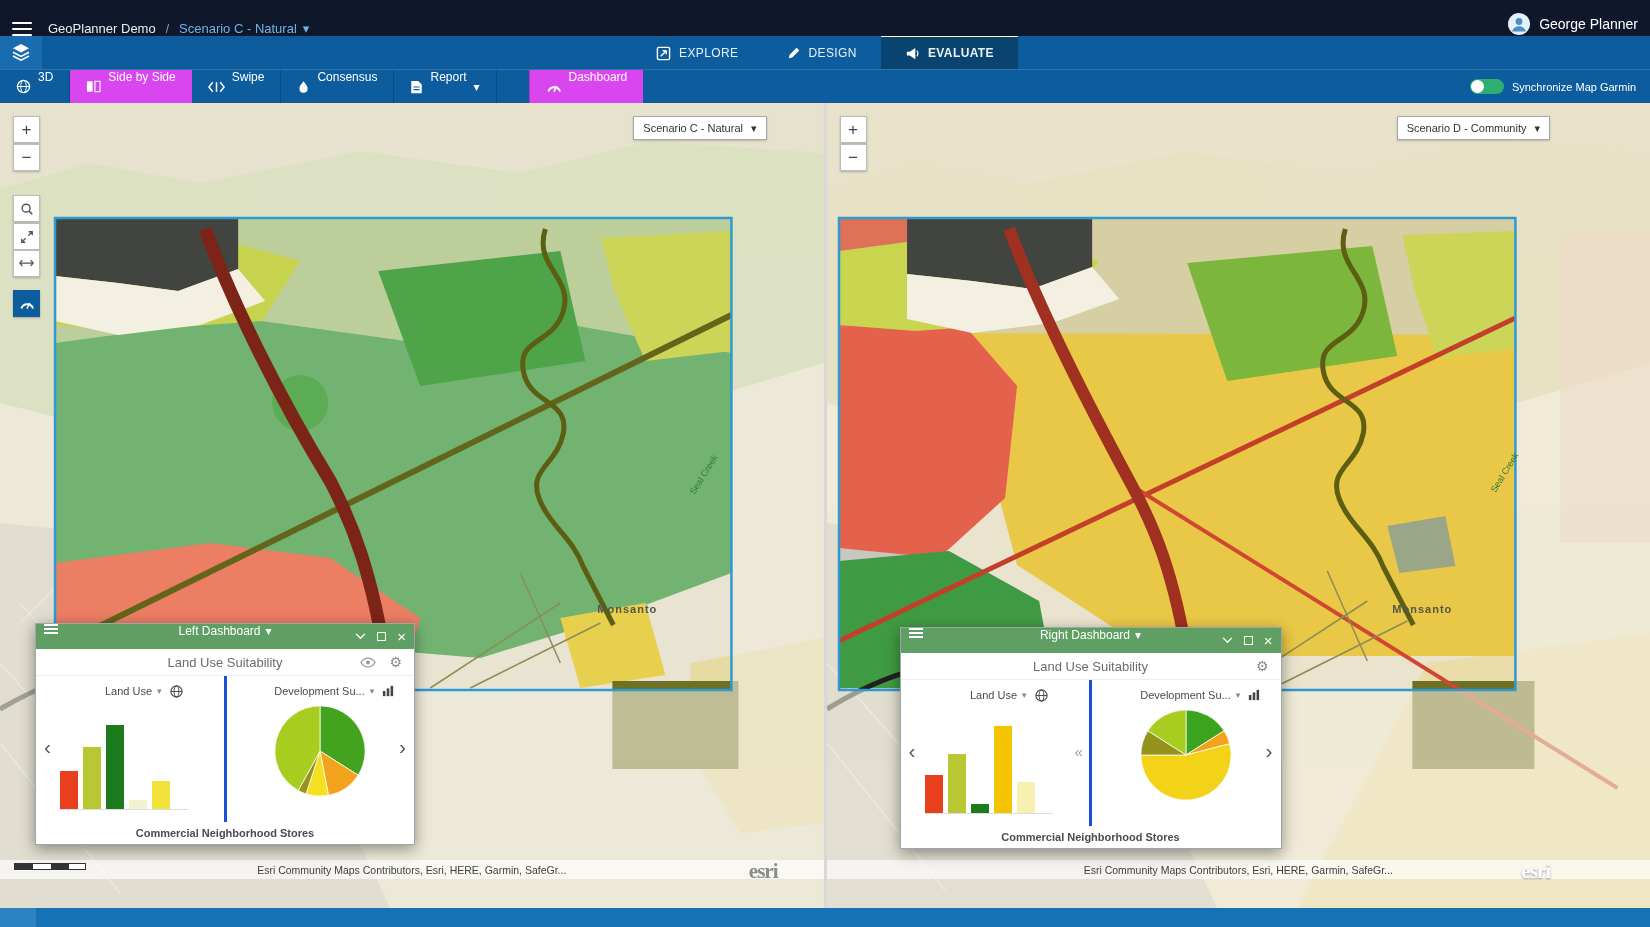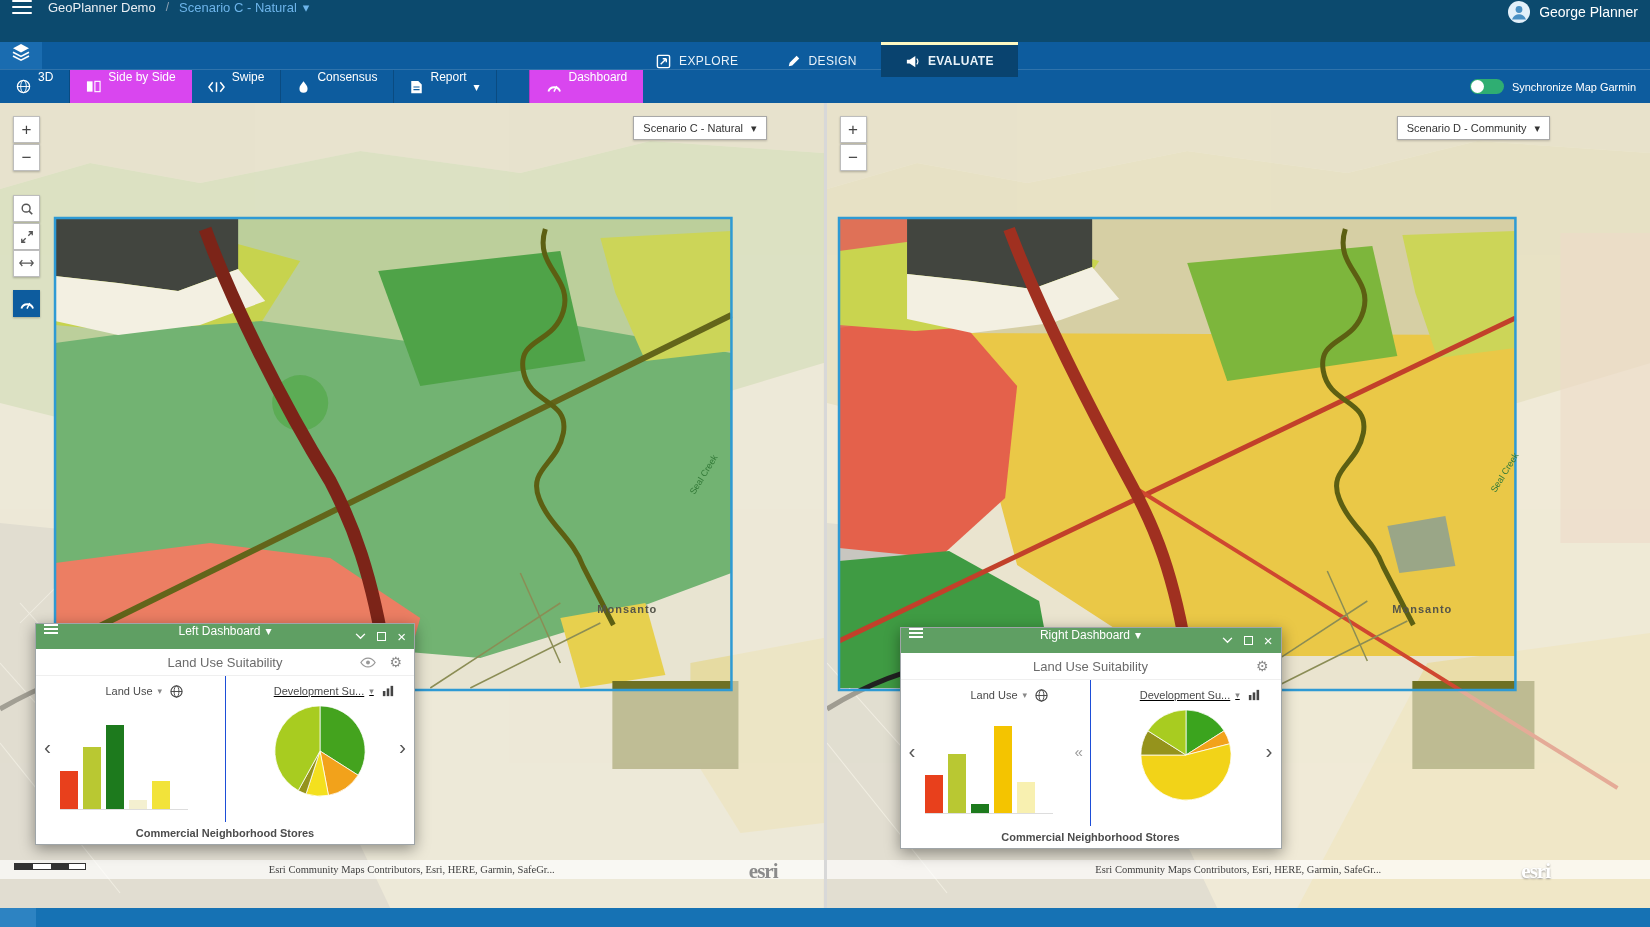--- a/index.html
+++ b/index.html
@@ -1,35 +1,35 @@
 <!DOCTYPE html>
 <html><head>
 <meta charset="utf-8">
 <style>
   * { margin:0; padding:0; box-sizing:border-box; }
   html,body { width:1650px; height:927px; overflow:hidden; background:#fff;
               font-family:"Liberation Sans", sans-serif; }
   body { position:relative; }
 
   
-  .topbar { position:absolute; top:0; left:0; right:0; height:42px; background:#0c4a6e;
-            display:flex; align-items:flex-start; padding:0 12px; z-index:50; }
+  .topbar { position:absolute; top:0; left:0; right:0; height:36px; background:#0f172a;
+            display:flex; align-items:flex-end; padding:0 12px; z-index:50; }
   .hamburger { width:20px; height:14px; display:flex; flex-direction:column; justify-content:space-between; cursor:pointer; }
   .hamburger span { display:block; height:2px; background:#fff; border-radius:1px; }
   .crumb-app { color:#e9eef3; font-size:13px; margin-left:16px; }
   .crumb-sep { color:#8fa3b5; font-size:12px; margin:0 10px; }
   .crumb-scn { color:#6db4ea; font-size:13px; display:flex; align-items:center; gap:6px; cursor:pointer; }
   .userbox { margin-left:auto; display:flex; align-items:center; gap:8px; cursor:pointer; }
   .userbox .name { color:#fff; font-size:14px; }
 
   
   .navbar { position:absolute; top:34px; left:0; right:0; height:35px; background:#0d5c9e; z-index:49; }
   .layers-btn { position:absolute; left:0; top:0; width:42px; height:100%; background:#1a6cb0;
                 display:flex; align-items:center; justify-content:center; cursor:pointer; }
-  .tabs { position:absolute; left:50%; transform:translateX(-50%); top:8px; height:100%; display:flex; }
+  .tabs { position:absolute; left:50%; transform:translateX(-50%); top:0; height:100%; display:flex; }
   .tab { display:flex; align-items:center; gap:8px; padding:0 24px; color:#e9f2f9; font-size:12px;
          letter-spacing:.4px; cursor:pointer; border-top:3px solid transparent; }
   .tab.active { background:#09436f; border-top:3px solid #fef9c3; font-weight:bold; }
 
   
   .toolbar { position:absolute; top:69px; left:0; right:0; height:34px; background:#0d5c9e;
              border-top:1px solid rgba(255,255,255,.14); display:flex; align-items:stretch; z-index:48; }
   .tbtn { display:flex; gap:7px; padding:0 16px; color:#fff; font-size:12px;
           cursor:pointer; border-right:1px solid rgba(0,0,0,.18); white-space:nowrap; }
   .tbtn.green { background:#d946ef; border-right:none; }
@@ -47,21 +47,21 @@
   .ctrl { position:absolute; left:13px; width:27px; height:27px; background:#fff; border:1px solid #bdbdbd;
           box-shadow:0 1px 2px rgba(0,0,0,.25); display:flex; align-items:center; justify-content:center;
           color:#444; font-size:17px; cursor:pointer; z-index:10; }
   .ctrl.blue { background:#0d5c9e; border-color:#0d5c9e; color:#fff; }
 
   .scenario-select { position:absolute; top:13px; height:24px; background:#fff; border:1px solid #a8a8a8;
           display:flex; align-items:center; gap:8px; padding:0 9px; font-size:11px; color:#333;
           cursor:pointer; z-index:10; box-shadow:0 1px 2px rgba(0,0,0,.2); }
 
   .attrib { position:absolute; left:0; right:0; bottom:29px; height:19px; background:rgba(255,255,255,.68);
-            display:flex; align-items:center; justify-content:center; font-size:10.5px; color:#3e3e3e; z-index:8;font-family:Liberation Serif, serif; }
+            display:flex; align-items:center; justify-content:center; font-size:10.5px; color:#3e3e3e; z-index:8; }
   .esri-logo { position:absolute; bottom:24px; font-weight:bold; font-size:21px; letter-spacing:-1px; z-index:9;
                font-family:"Liberation Serif", serif; }
   .esri-gray { color:#8b8b8b; right:46px; }
   .esri-white { color:#fff; right:100px; text-shadow:0 1px 2px rgba(0,0,0,.4); }
   .scalebar { position:absolute; left:14px; bottom:38px; width:72px; height:7px; border:1px solid #333; z-index:9;
               background:repeating-linear-gradient(90deg,#333 0 18px,#fff 18px 36px); }
 
   
   .dash { position:absolute; width:380px; height:222px; background:#fff; border:1px solid #9fa5a8;
           box-shadow:0 4px 14px rgba(0,0,0,.4); z-index:20; font-size:12px; }
@@ -75,21 +75,21 @@
   .maxbox { width:9px; height:9px; border:1.5px solid #fff; display:inline-block; }
   .closex { font-size:15px; line-height:1; }
 
   .widget-head { height:27px; display:flex; align-items:center; position:relative; border-bottom:1px solid #efefef; }
   .widget-title { position:absolute; left:50%; transform:translateX(-50%); color:#6b6b6b; font-size:13px; }
   .widget-icons { margin-left:auto; display:flex; align-items:center; gap:13px; padding-right:12px; color:#8a8a8a; }
   .widget-icons .wi { cursor:pointer; font-size:14px; display:flex; align-items:center; }
 
   .dash-body { position:relative; height:146px; display:flex; }
   .card { flex:1 1 0; position:relative; }
-  .card + .card { border-left:1px solid #1d4ed8;text-decoration:underline; }
+  .card + .card { border-left:3px solid #1d4ed8; }
   .card-head { height:26px; display:flex; align-items:center; justify-content:center; gap:8px;
                font-size:11px; color:#4a4a4a; padding-top:4px; }
   .selector { display:inline-flex; align-items:center; gap:5px; cursor:pointer;margin-left:28px; }
   .selector .cap { color:#888; font-size:9px; }
 
   .bar-chart { position:absolute; left:24px; bottom:12px; width:128px; height:96px;
                display:flex; align-items:flex-end; gap:5px; border-bottom:1px solid #ddd; }
   .bar { width:18px; }
   .pie-chart { position:absolute; left:calc(50% - 47px); top:28px; width:94px; height:94px; }
   .pie-chart svg { width:100%; height:100%; }

